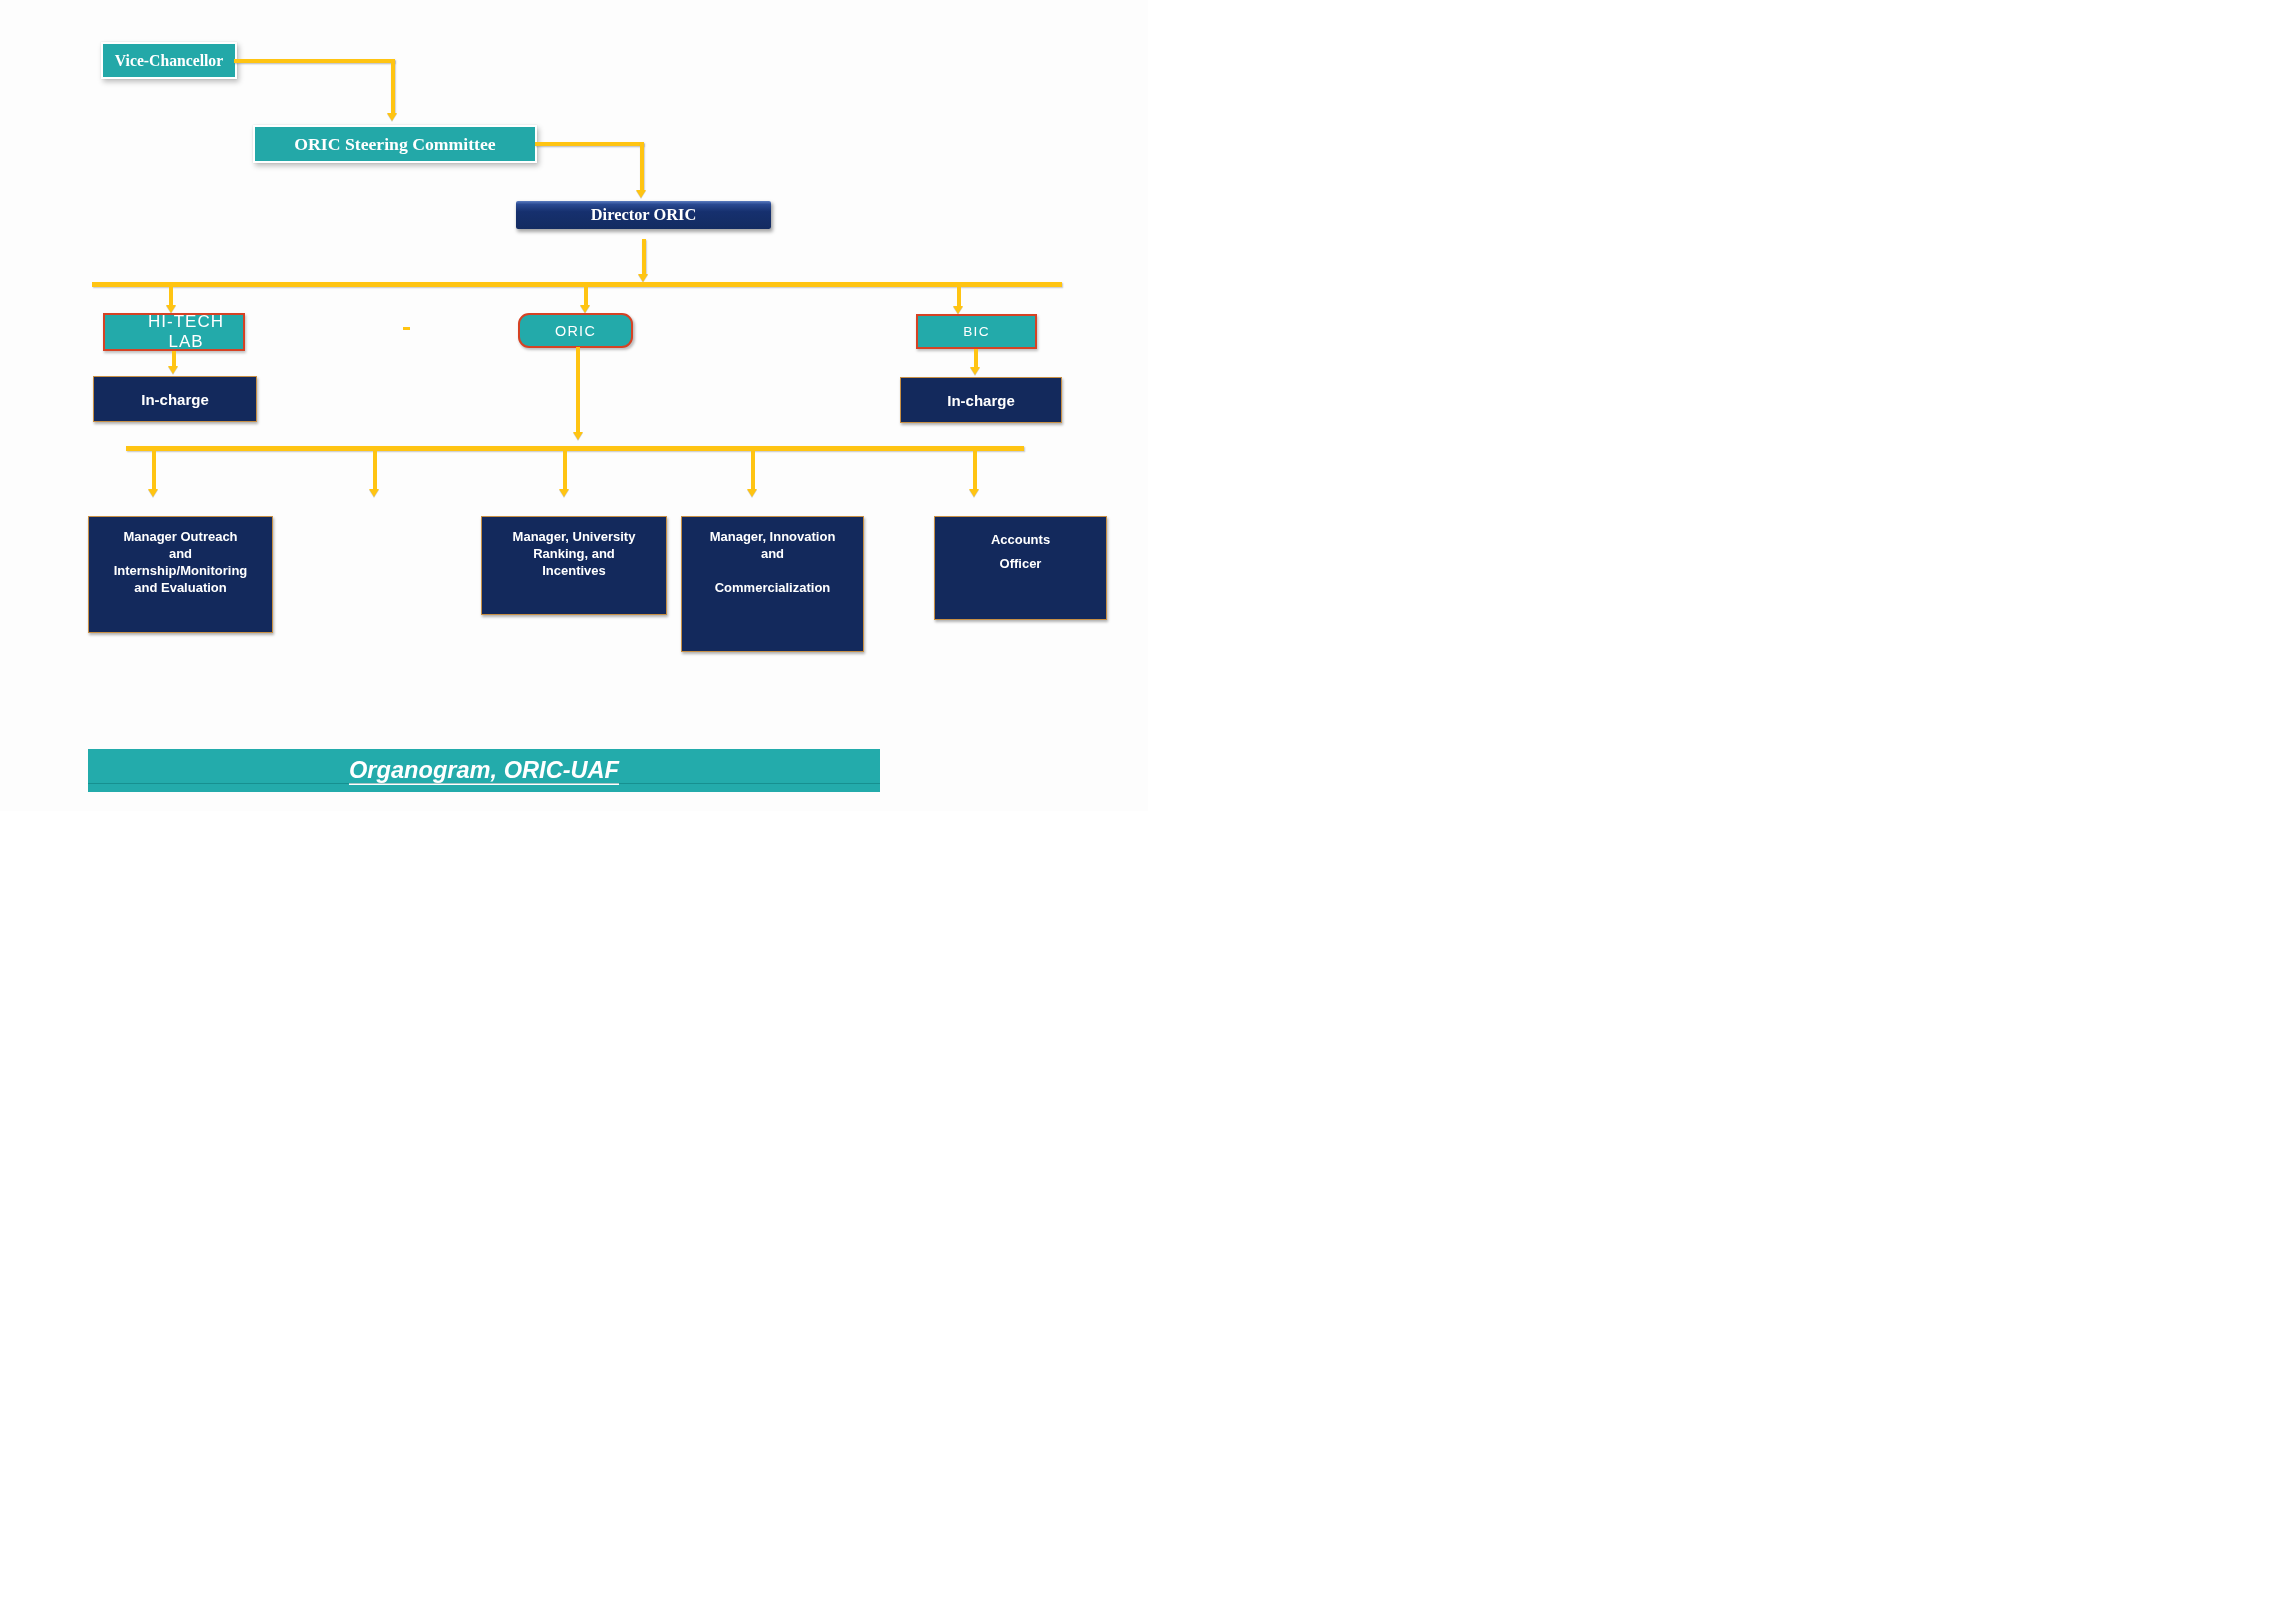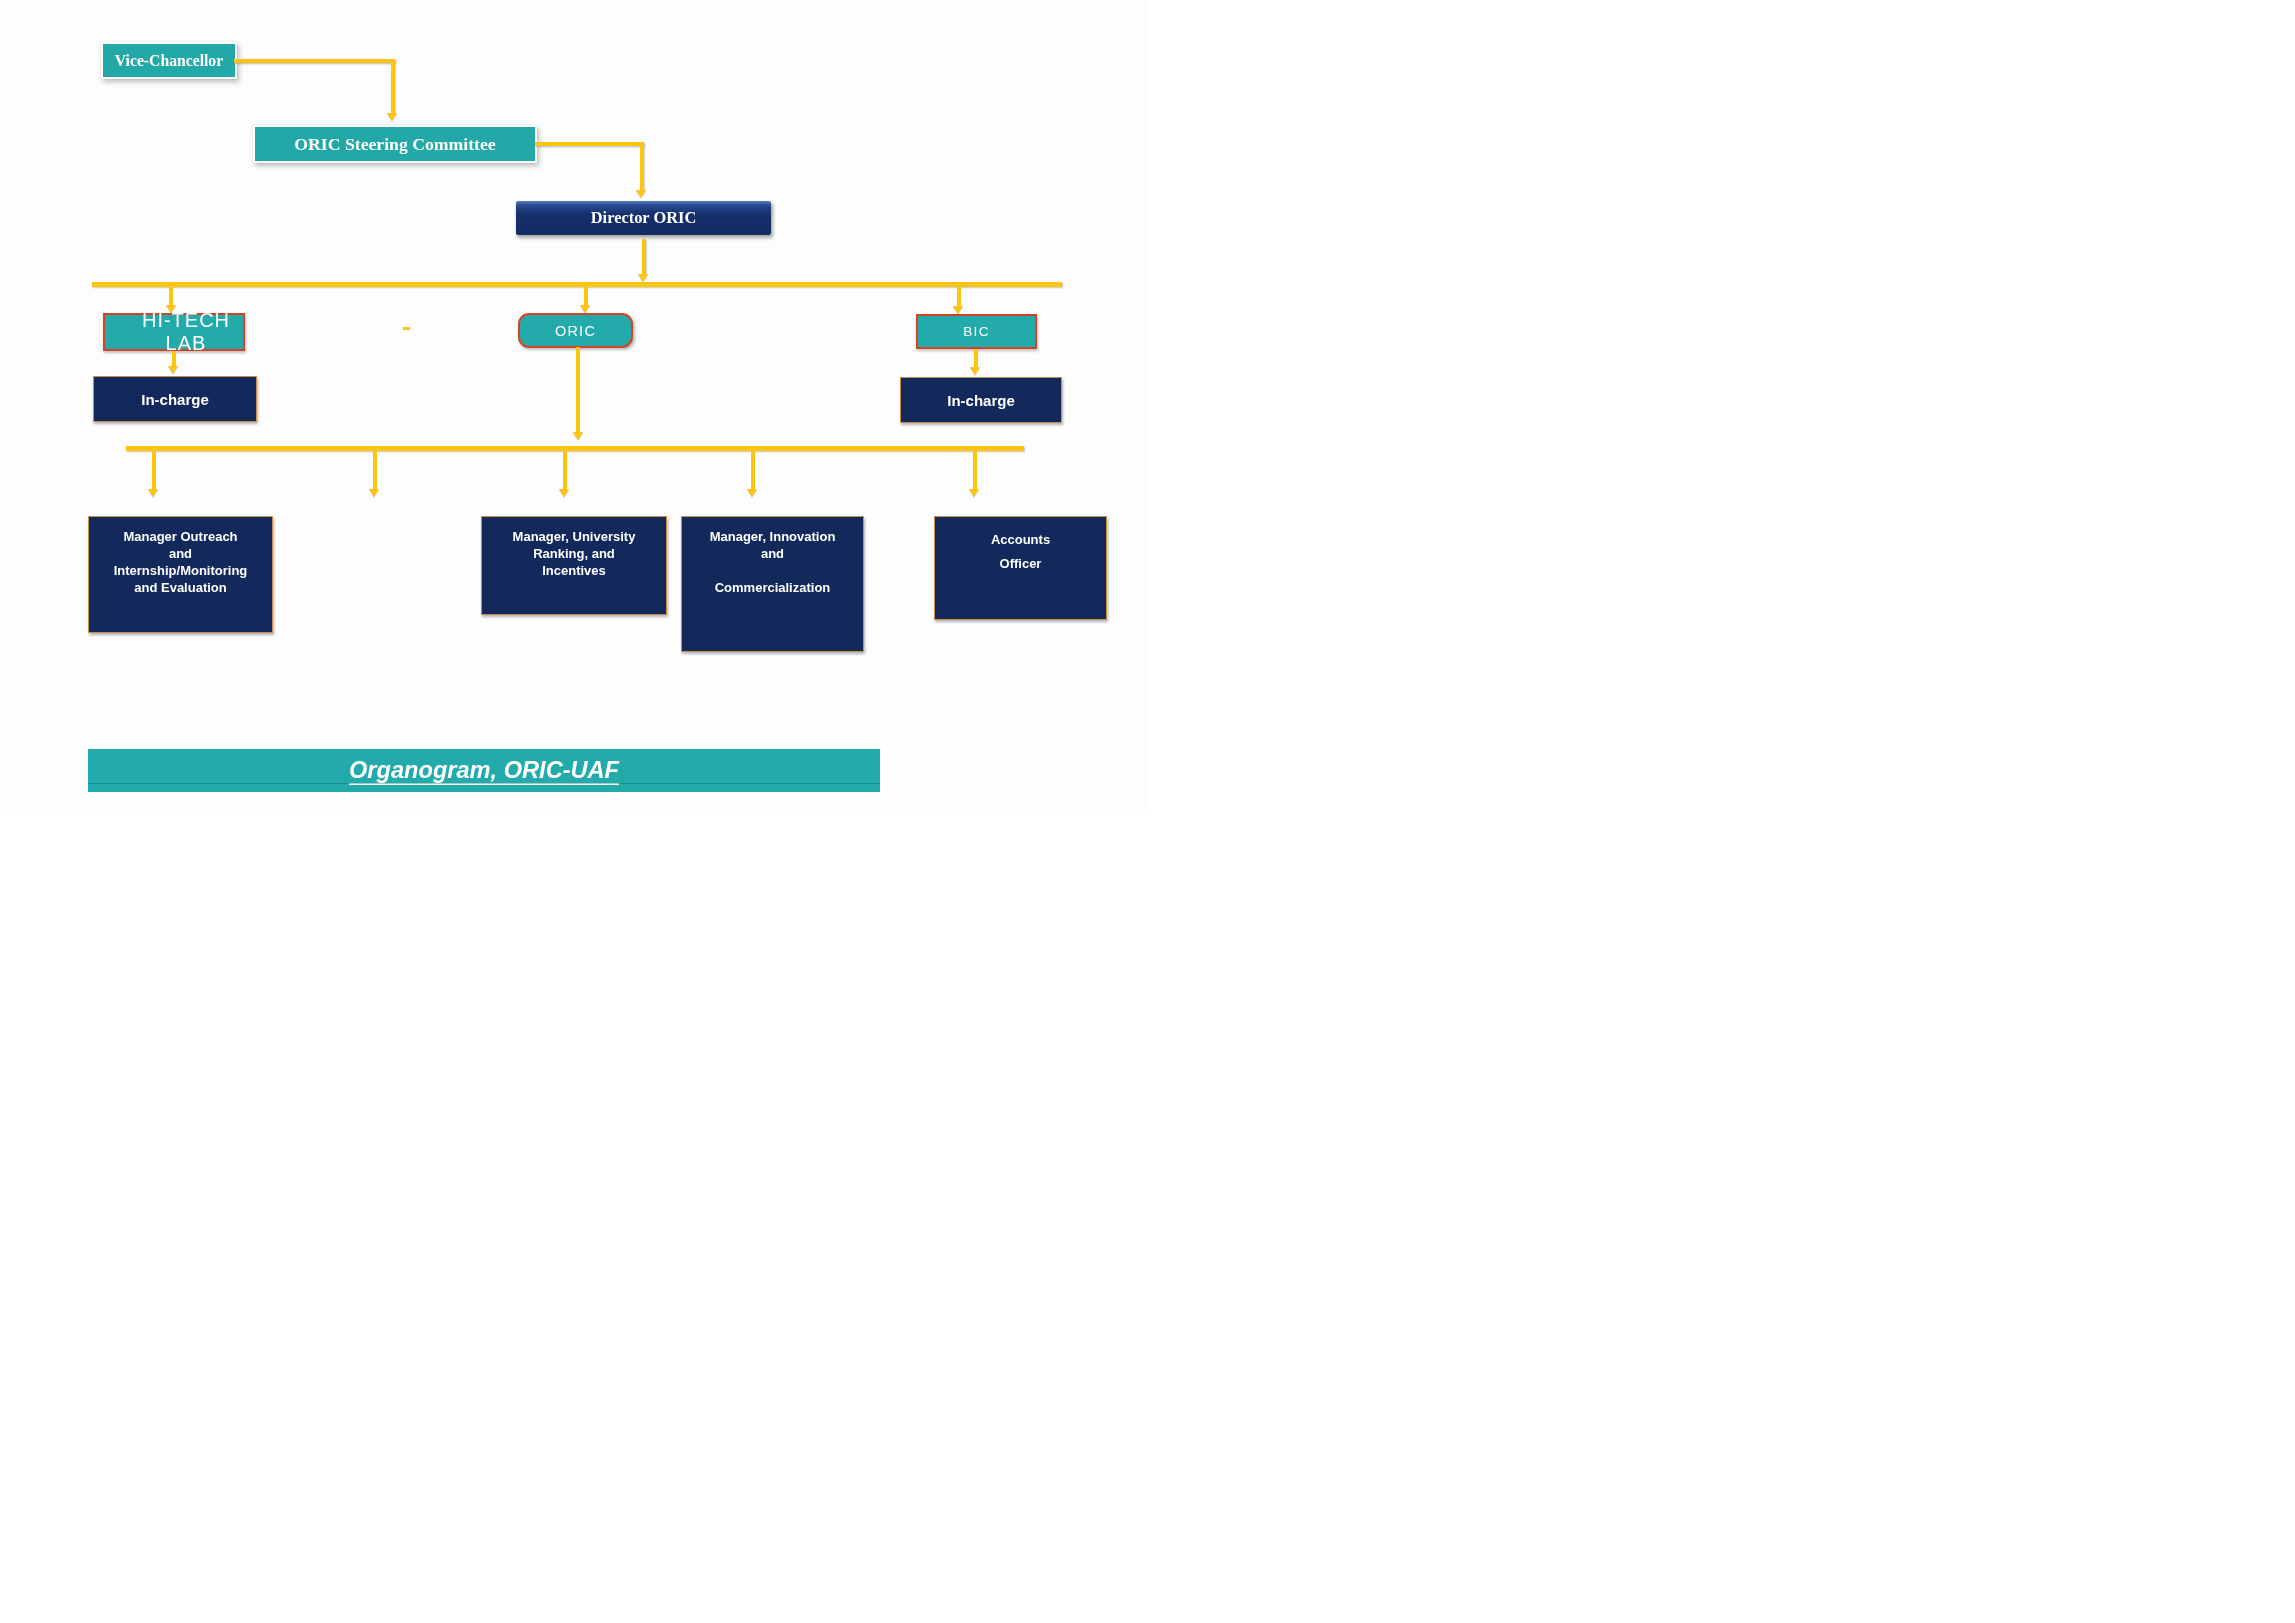--- a/index.html
+++ b/index.html
@@ -64,39 +64,39 @@
   <div class="abs arrow-head" style="left:387px;top:113px;"></div>
 
   <div class="abs node teal-card" style="left:253px;top:125px;width:284px;height:38px;">
     <span class="serif-label" style="font-size:17.7px;">ORIC Steering Committee</span>
   </div>
 
   <div class="abs gold" style="left:535px;top:142px;width:109px;height:3.9px;"></div>
   <div class="abs gold" style="left:640px;top:142px;width:3.9px;height:48px;"></div>
   <div class="abs arrow-head" style="left:636px;top:190px;"></div>
 
-  <div class="abs node director-box" style="left:516px;top:201px;width:255px;height:34px;">
+  <div class="abs node director-box" style="left:516px;top:201px;width:255px;height:28px;">
     <span class="serif-label" style="font-size:16.4px;">Director ORIC</span>
   </div>
 
   <div class="abs gold" style="left:642px;top:239px;width:3.9px;height:35px;"></div>
   <div class="abs arrow-head" style="left:638px;top:274px;"></div>
 
   <div class="abs gold" style="left:92px;top:282px;width:970px;height:4.6px;"></div>
 
   <div class="abs gold-nosh" style="left:169px;top:287px;width:3.9px;height:19px;"></div>
   <div class="abs arrow-head" style="left:166px;top:305px;"></div>
   <div class="abs gold-nosh" style="left:584px;top:287px;width:3.9px;height:19px;"></div>
   <div class="abs arrow-head" style="left:580px;top:305px;"></div>
   <div class="abs gold-nosh" style="left:957px;top:287px;width:3.9px;height:19.6px;"></div>
   <div class="abs arrow-head" style="left:953px;top:306px;"></div>
 
   <div class="abs gold-nosh" style="left:403px;top:327px;width:6.5px;height:3.3px;"></div>
 
-  <div class="abs node teal-cell" style="left:103px;top:313px;width:142px;height:38px;font-size:20px;padding-left:24px;">
+  <div class="abs node teal-cell" style="left:103px;top:313px;width:142px;height:38px;font-size:17px;padding-left:24px;">
     <span>HI-TECH LAB</span>
   </div>
   <div class="abs node teal-cell" style="left:518px;top:313px;width:115px;height:35px;font-size:14.4px;letter-spacing:1.3px;border-radius:11px;">
     <span>ORIC</span>
   </div>
   <div class="abs node teal-cell" style="left:916px;top:314px;width:121px;height:35px;font-size:13.7px;letter-spacing:1.3px;">
     <span>BIC</span>
   </div>
 
   <div class="abs gold-nosh" style="left:172px;top:351px;width:3.9px;height:15.7px;"></div>

